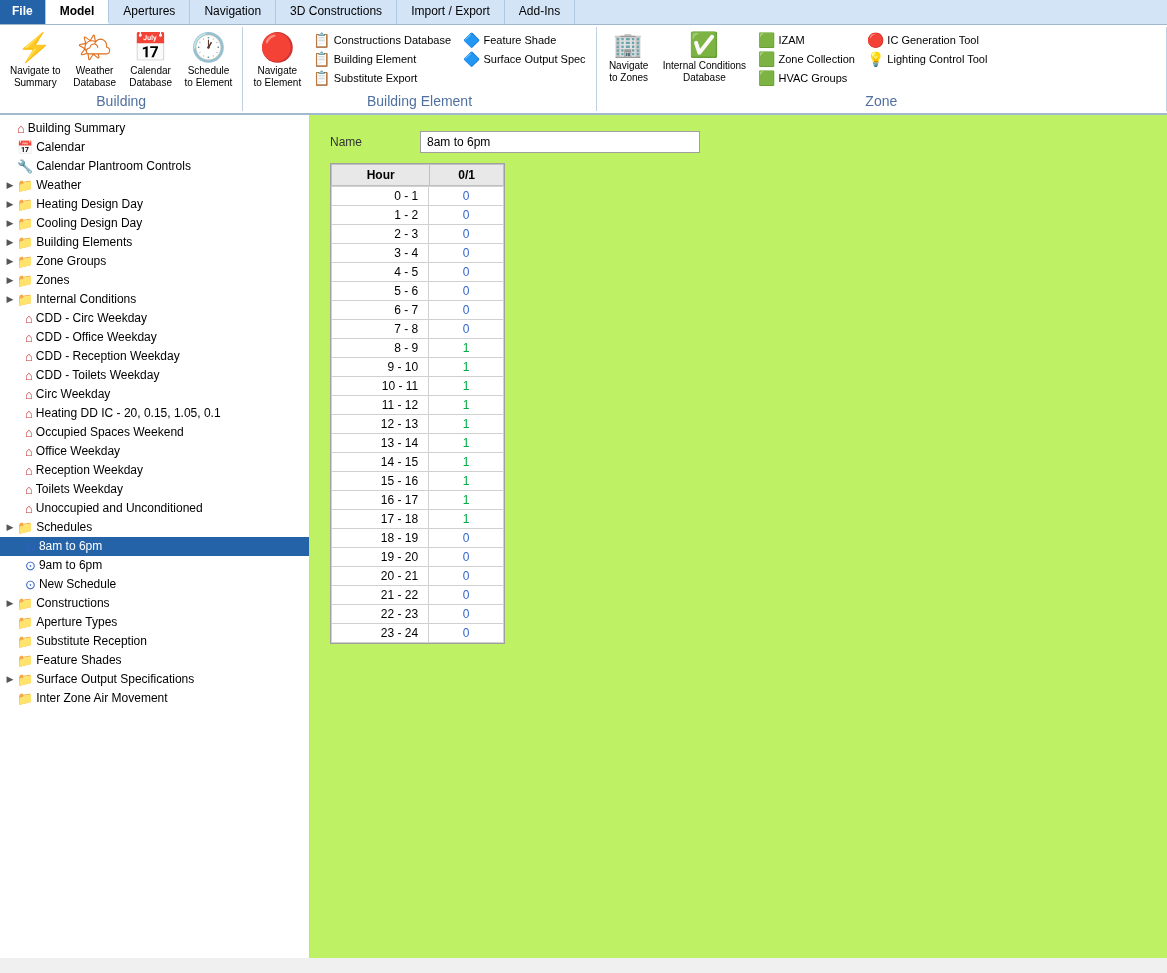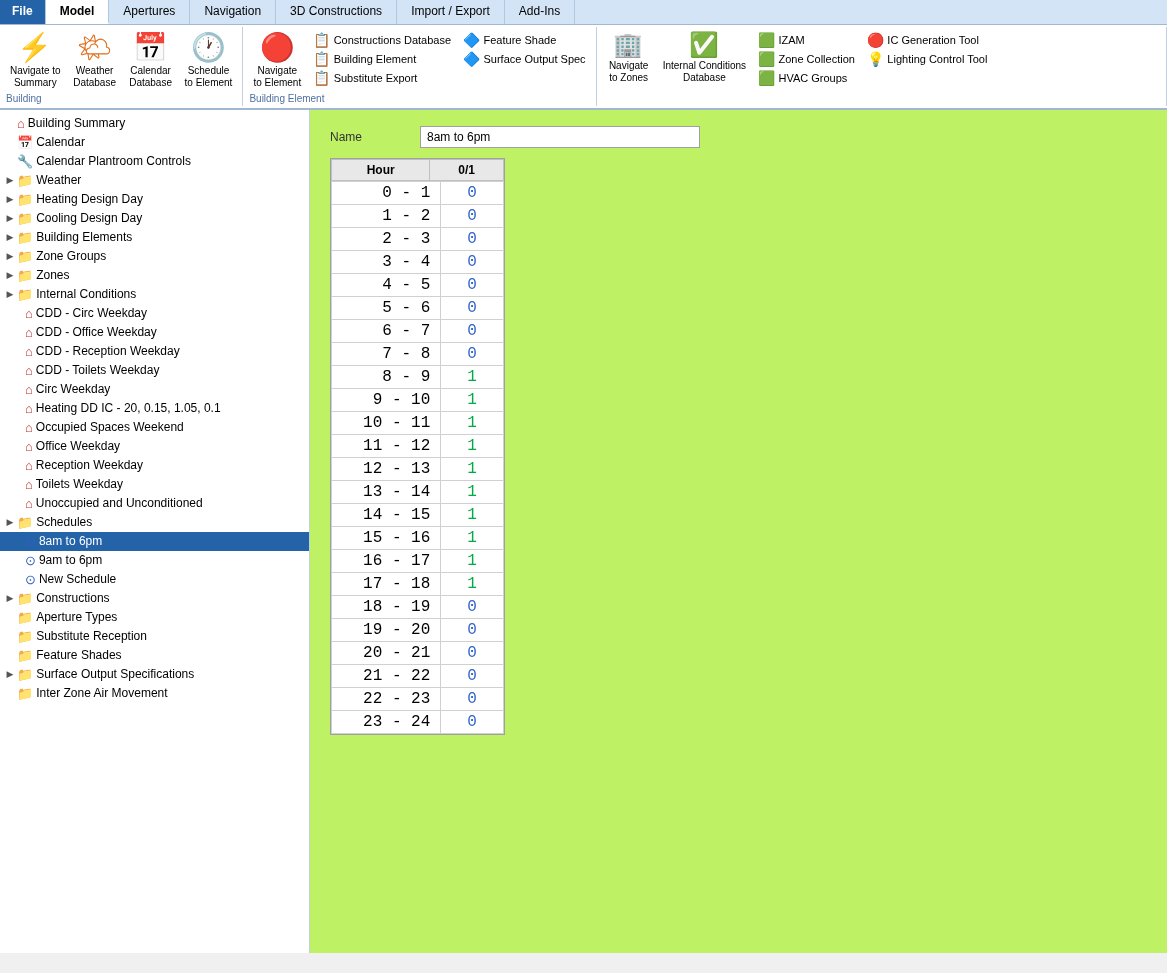--- a/index.html
+++ b/index.html
@@ -7,21 +7,21 @@
 
     
     .tab-bar { display: flex; background: #d4e4f7; border-bottom: 1px solid #a0b8d0; }
     .tab { padding: 4px 14px; cursor: pointer; font-size: 12px; border-right: 1px solid #b0c8e0; }
     .tab.active { background: #fff; border-bottom: 2px solid #fff; font-weight: bold; }
     .tab:first-child { background: #2563a8; color: #fff; font-weight: bold; padding: 4px 12px; }
 
     
     .ribbon { background: #fff; border-bottom: 2px solid #a0b8d0; display: flex; align-items: stretch; padding: 2px 0; }
     .ribbon-group { display: flex; flex-direction: column; border-right: 1px solid #c0d0e0; padding: 2px 6px 0 6px; }
-    .ribbon-group-title { font-size: 10px; color: #5070a0; text-align: left; padding: 2px 0 2px 0; margin-top: auto; }
+    .ribbon-group-title { font-size: 14px; color: #5070a0; text-align: center; padding: 2px 0 2px 0; margin-top: auto; }
     .ribbon-row { display: flex; align-items: flex-start; gap: 4px; }
     .ribbon-btn-large { display: flex; flex-direction: column; align-items: center; cursor: pointer; padding: 2px 4px; min-width: 52px; font-size: 10px; text-align: center; line-height: 1.2; }
     .ribbon-btn-large .icon { font-size: 28px; }
     .ribbon-btn-small { display: flex; align-items: center; gap: 3px; cursor: pointer; padding: 1px 4px; font-size: 11px; white-space: nowrap; }
     .ribbon-btn-small .icon-sm { font-size: 14px; }
     .ribbon-col { display: flex; flex-direction: column; justify-content: space-around; gap: 1px; padding-top: 2px; }
 
     
     .main-layout { display: flex; height: calc(100vh - 130px); }
 
@@ -38,21 +38,21 @@
 
     .form-row { display: flex; align-items: flex-start; margin-bottom: 10px; }
     .form-label { width: 90px; font-size: 12px; padding-top: 4px; color: #333; }
     .form-input { border: 1px solid #a0a0a0; padding: 3px 6px; font-size: 12px; width: 280px; background: #fff; }
     .form-textarea { border: 1px solid #a0a0a0; padding: 3px 6px; font-size: 12px; width: 280px; height: 60px; background: #fff; resize: none; }
 
     
     .hour-table-container { margin-top: 10px; width: 175px; border: 1px solid #a0a0a0; background: #fff; position: relative; overflow: hidden; }
     .hour-table { width: 100%; border-collapse: collapse; }
     .hour-table th { background: #e8e8e8; border: 1px solid #c0c0c0; padding: 3px 8px; font-size: 12px; text-align: center; position: sticky; top: 0; }
-    .hour-table td { border: 1px solid #d0d0d0; padding: 2px 24px; font-size: 16px; text-align: center; font-family: Liberation Mono, monospace; }
+    .hour-table td { border: 1px solid #d0d0d0; padding: 2px 24px; font-size: 12px; text-align: center; }
     .hour-table td:first-child { text-align: right; padding-right: 10px; }
     .val-zero { color: #3366cc; }
     .val-one { color: #00aa44; }
     .scroll-container { max-height: 640px; overflow-y: scroll; }
 
     
     .scroll-container::-webkit-scrollbar { width: 14px; }
     .scroll-container::-webkit-scrollbar-track { background: #f0f0f0; border: 1px solid #c0c0c0; }
     .scroll-container::-webkit-scrollbar-thumb { background: #b0b0b0; border: 1px solid #909090; }
 
@@ -162,20 +162,21 @@
         <div class="ribbon-btn-small">
           <span class="icon-sm icon-red">🔴</span>
           <span>IC Generation Tool</span>
         </div>
         <div class="ribbon-btn-small">
           <span class="icon-sm icon-yellow">💡</span>
           <span>Lighting Control Tool</span>
         </div>
       </div>
     </div>
+    <div class="ribbon-group-title">Zone</div>
   </div>
 </div>
 
 <div class="main-layout">
 
   <div class="tree-panel">
 
   <div class="tree-item tree-indent-0" style="padding-left: 4px;">
         <span class="expand-btn"></span>
         <span class="tree-icon" style="color:#c03030;">⌂</span>

